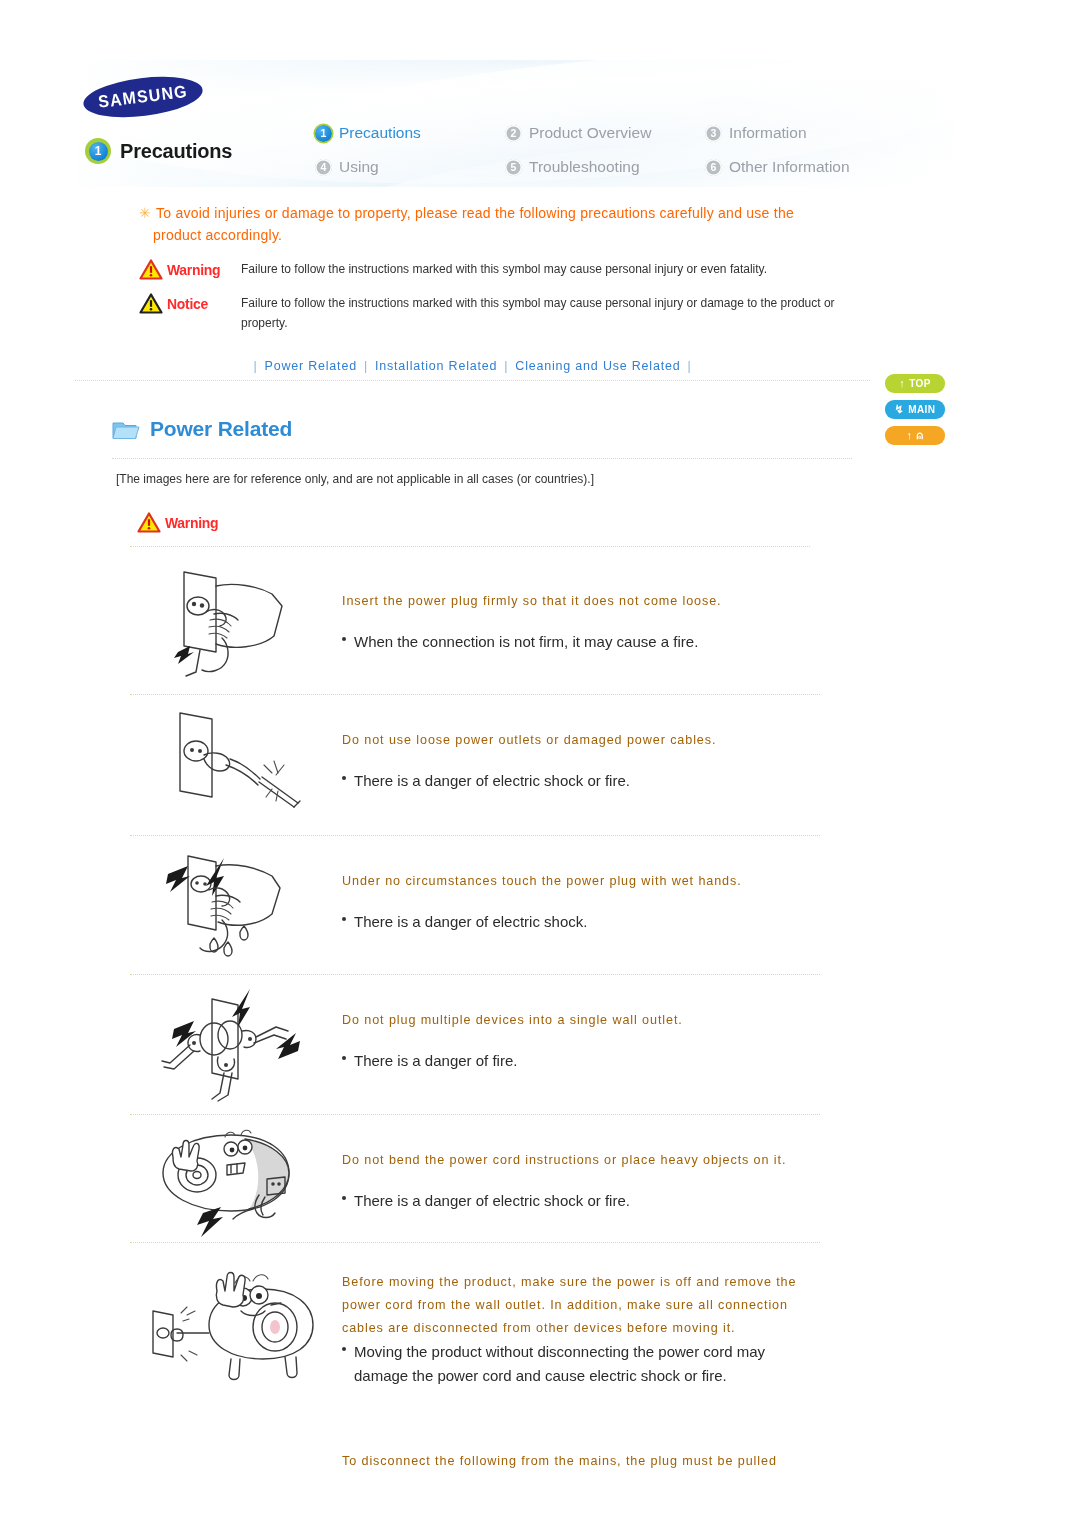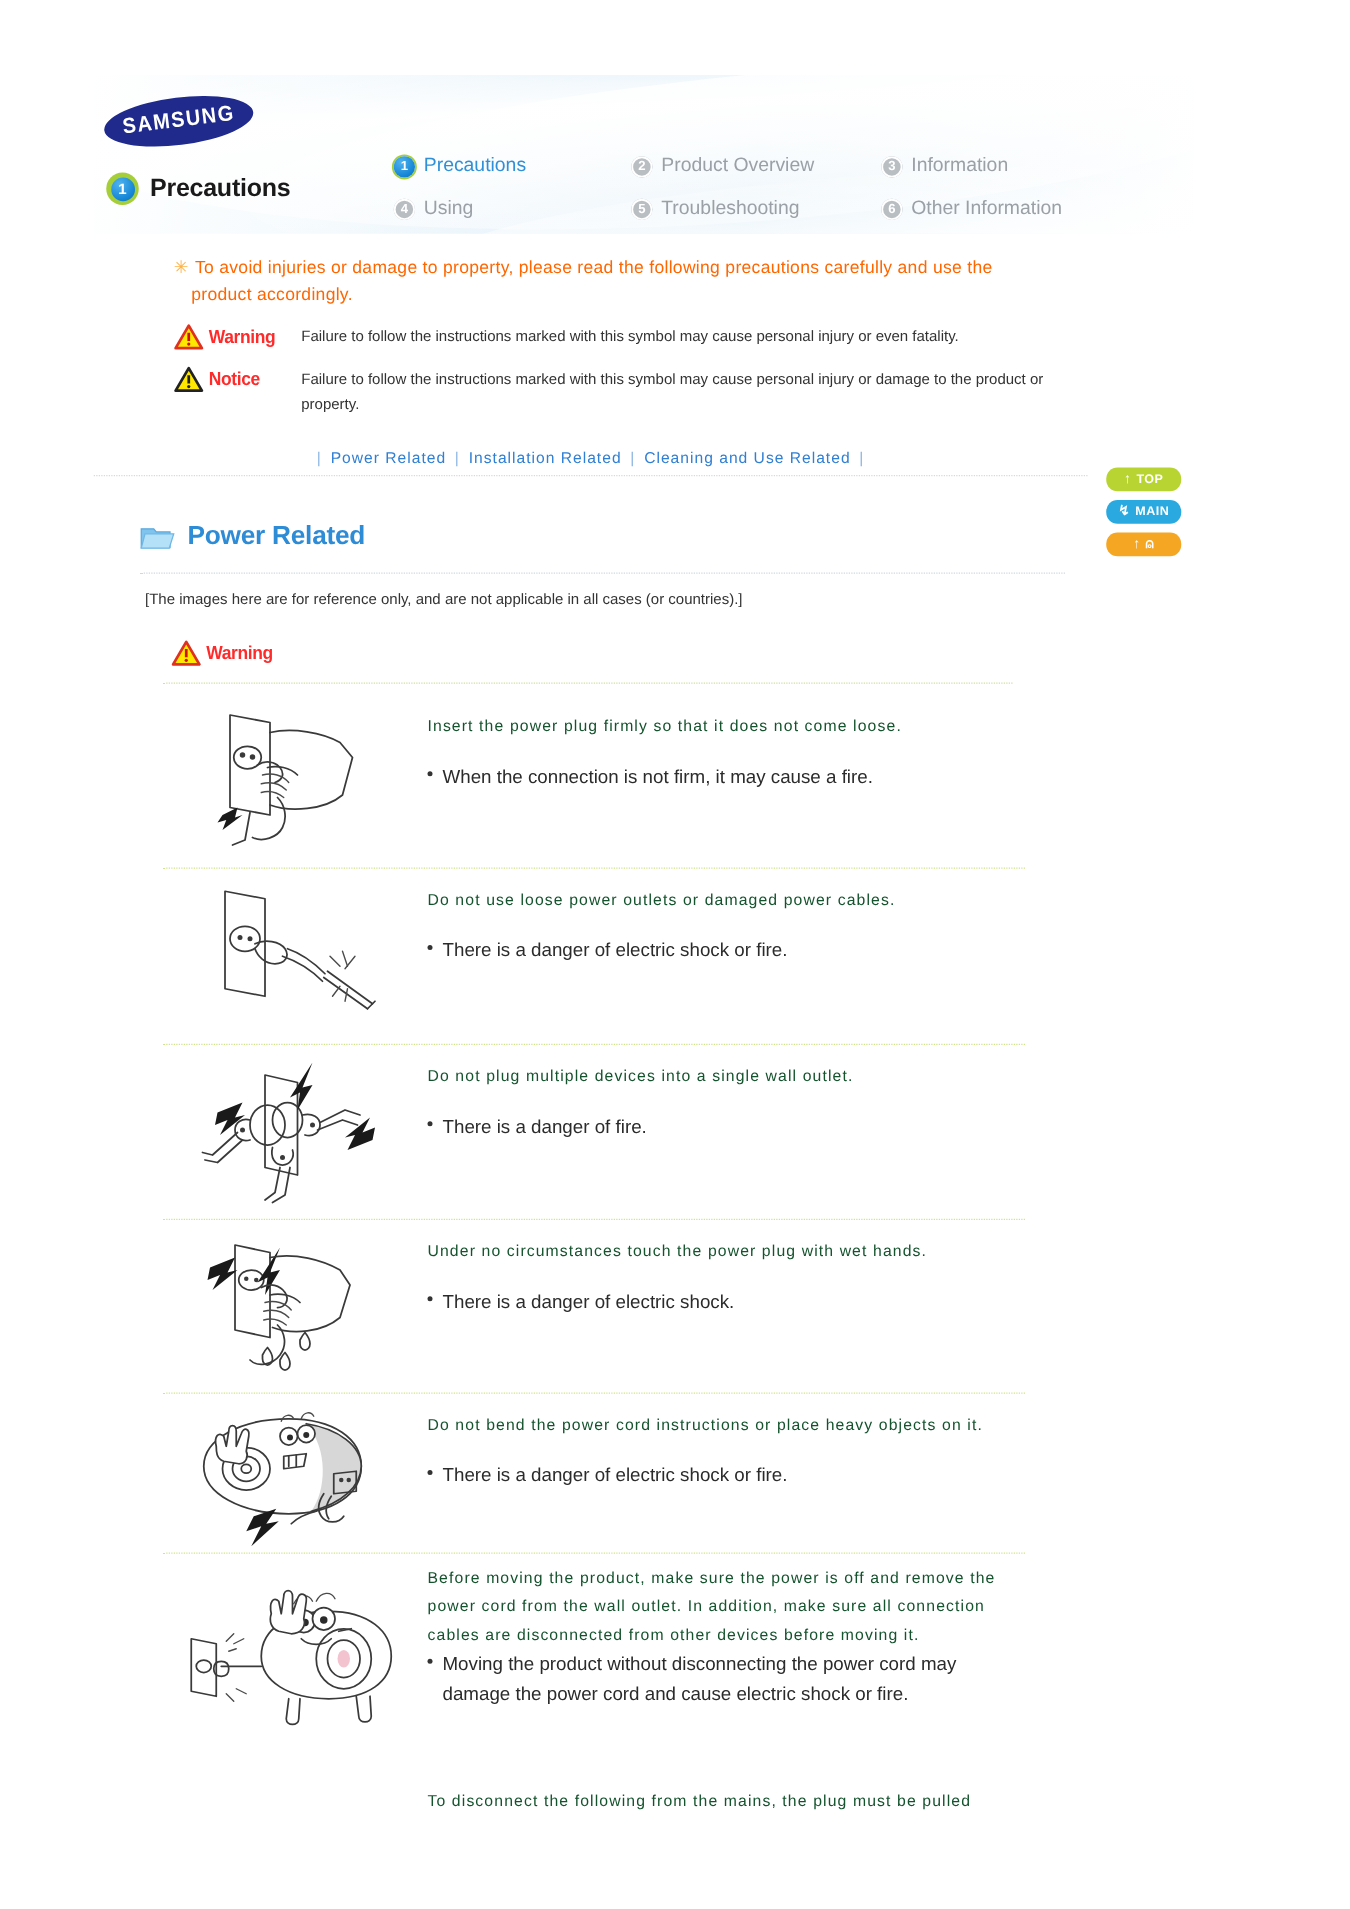--- a/index.html
+++ b/index.html
@@ -286,23 +286,24 @@
     justify-content: center;
     padding-top: 8px;
   }
   .item-body {
     flex: 1;
     padding-top: 14px;
     padding-right: 4px;
   }
   .item-title {
     font-size: 12.6px;
-    color: #14532d;
+    color: #a16207;
     letter-spacing: 0.9px;
     line-height: 1.82;
+    margin-top: 20px;
   }
   .item-bullets {
     margin-top: 17px;
   }
   .bullet {
     display: flex;
     align-items: flex-start;
     gap: 8px;
     font-size: 15px;
     color: #2b2b2b;
@@ -510,20 +511,52 @@
         <path class="ln-thin" d="M112 94 L118 86"></path>
         <path class="ln-thin" d="M122 98 L124 88"></path>
       </svg>
     </div>
     <div class="item-body">
       <div class="item-title">Do not use loose power outlets or damaged power cables.</div>
       <div class="item-bullets">
         <div class="bullet">
           <span class="dot"></span>
           <span>There is a danger of electric shock or fire.</span>
+        </div>
+      </div>
+    </div>
+  </div>
+
+  <div class="item" style="height:139px">
+    <div class="item-figure">
+      <svg width="165" height="120" viewBox="0 0 165 120">
+        <path class="ln" d="M34 12 L62 18 L62 86 L34 80 Z"></path>
+        <ellipse class="ln" cx="47" cy="40" rx="10" ry="8"></ellipse>
+        <circle cx="43" cy="39" r="1.8" fill="#3a3a3a"></circle>
+        <circle cx="51" cy="40" r="1.8" fill="#3a3a3a"></circle>
+        <path class="bolt" d="M14 30 L34 22 L28 34 L36 32 L16 48 L22 36 L12 40 Z"></path>
+        <path class="bolt" d="M70 14 L62 34 L70 32 L58 52 L60 38 L52 42 Z"></path>
+        <path class="ln" d="M55 46 C62 42 70 44 74 50 C78 56 74 62 68 62"></path>
+        <path class="ln" d="M62 22 C82 18 104 24 118 32 L126 44 L118 70 C104 82 80 84 64 78"></path>
+        <path class="ln" d="M62 52 C70 50 80 52 86 58"></path>
+        <path class="ln-thin" d="M58 58 C66 56 74 58 79 64"></path>
+        <path class="ln-thin" d="M57 65 C65 63 72 65 77 70"></path>
+        <path class="ln-thin" d="M57 72 C64 70 70 72 75 76"></path>
+        <path class="ln" d="M68 76 C74 82 76 92 70 100 C64 108 52 110 46 104"></path>
+        <path class="ln" d="M86 88 C88 84 90 82 90 82 C90 82 94 87 94 91 C94 94 92 96 90 96 C88 96 86 94 86 91 Z"></path>
+        <path class="ln" d="M56 100 C58 96 60 94 60 94 C60 94 64 99 64 103 C64 106 62 108 60 108 C58 108 56 106 56 103 Z"></path>
+        <path class="ln" d="M70 104 C72 100 74 98 74 98 C74 98 78 103 78 107 C78 110 76 112 74 112 C72 112 70 110 70 107 Z"></path>
+      </svg>
+    </div>
+    <div class="item-body">
+      <div class="item-title">Under no circumstances touch the power plug with wet hands.</div>
+      <div class="item-bullets">
+        <div class="bullet">
+          <span class="dot"></span>
+          <span>There is a danger of electric shock.</span>
         </div>
       </div>
     </div>
   </div>
 
   <div class="item" style="height:140px">
     <div class="item-figure">
       <svg width="165" height="122" viewBox="0 0 165 122">
         <path class="ln" d="M58 16 L84 22 L84 96 L58 90 Z"></path>
         <ellipse class="ln" cx="60" cy="56" rx="14" ry="16"></ellipse>
@@ -544,52 +577,20 @@
         <path class="bolt" d="M96 6 L88 26 L96 24 L84 44 L86 30 L78 34 Z"></path>
         <path class="bolt" d="M144 68 L124 76 L130 64 L122 66 L142 50 L136 62 L146 58 Z"></path>
       </svg>
     </div>
     <div class="item-body">
       <div class="item-title">Do not plug multiple devices into a single wall outlet.</div>
       <div class="item-bullets">
         <div class="bullet">
           <span class="dot"></span>
           <span>There is a danger of fire.</span>
-        </div>
-      </div>
-    </div>
-  </div>
-
-  <div class="item" style="height:139px">
-    <div class="item-figure">
-      <svg width="165" height="120" viewBox="0 0 165 120">
-        <path class="ln" d="M34 12 L62 18 L62 86 L34 80 Z"></path>
-        <ellipse class="ln" cx="47" cy="40" rx="10" ry="8"></ellipse>
-        <circle cx="43" cy="39" r="1.8" fill="#3a3a3a"></circle>
-        <circle cx="51" cy="40" r="1.8" fill="#3a3a3a"></circle>
-        <path class="bolt" d="M14 30 L34 22 L28 34 L36 32 L16 48 L22 36 L12 40 Z"></path>
-        <path class="bolt" d="M70 14 L62 34 L70 32 L58 52 L60 38 L52 42 Z"></path>
-        <path class="ln" d="M55 46 C62 42 70 44 74 50 C78 56 74 62 68 62"></path>
-        <path class="ln" d="M62 22 C82 18 104 24 118 32 L126 44 L118 70 C104 82 80 84 64 78"></path>
-        <path class="ln" d="M62 52 C70 50 80 52 86 58"></path>
-        <path class="ln-thin" d="M58 58 C66 56 74 58 79 64"></path>
-        <path class="ln-thin" d="M57 65 C65 63 72 65 77 70"></path>
-        <path class="ln-thin" d="M57 72 C64 70 70 72 75 76"></path>
-        <path class="ln" d="M68 76 C74 82 76 92 70 100 C64 108 52 110 46 104"></path>
-        <path class="ln" d="M86 88 C88 84 90 82 90 82 C90 82 94 87 94 91 C94 94 92 96 90 96 C88 96 86 94 86 91 Z"></path>
-        <path class="ln" d="M56 100 C58 96 60 94 60 94 C60 94 64 99 64 103 C64 106 62 108 60 108 C58 108 56 106 56 103 Z"></path>
-        <path class="ln" d="M70 104 C72 100 74 98 74 98 C74 98 78 103 78 107 C78 110 76 112 74 112 C72 112 70 110 70 107 Z"></path>
-      </svg>
-    </div>
-    <div class="item-body">
-      <div class="item-title">Under no circumstances touch the power plug with wet hands.</div>
-      <div class="item-bullets">
-        <div class="bullet">
-          <span class="dot"></span>
-          <span>There is a danger of electric shock.</span>
         </div>
       </div>
     </div>
   </div>
 
   <div class="item" style="height:128px">
     <div class="item-figure">
       <svg width="175" height="118" viewBox="0 0 175 118">
         <path class="ln" d="M14 50 C14 28 44 12 82 12 C118 12 140 28 140 50 C140 72 118 88 82 88 C44 88 14 72 14 50 Z"></path>
         <path class="gray-f" d="M96 16 C122 20 140 34 140 50 C140 66 124 80 100 86 C112 70 114 36 96 16 Z"></path>

